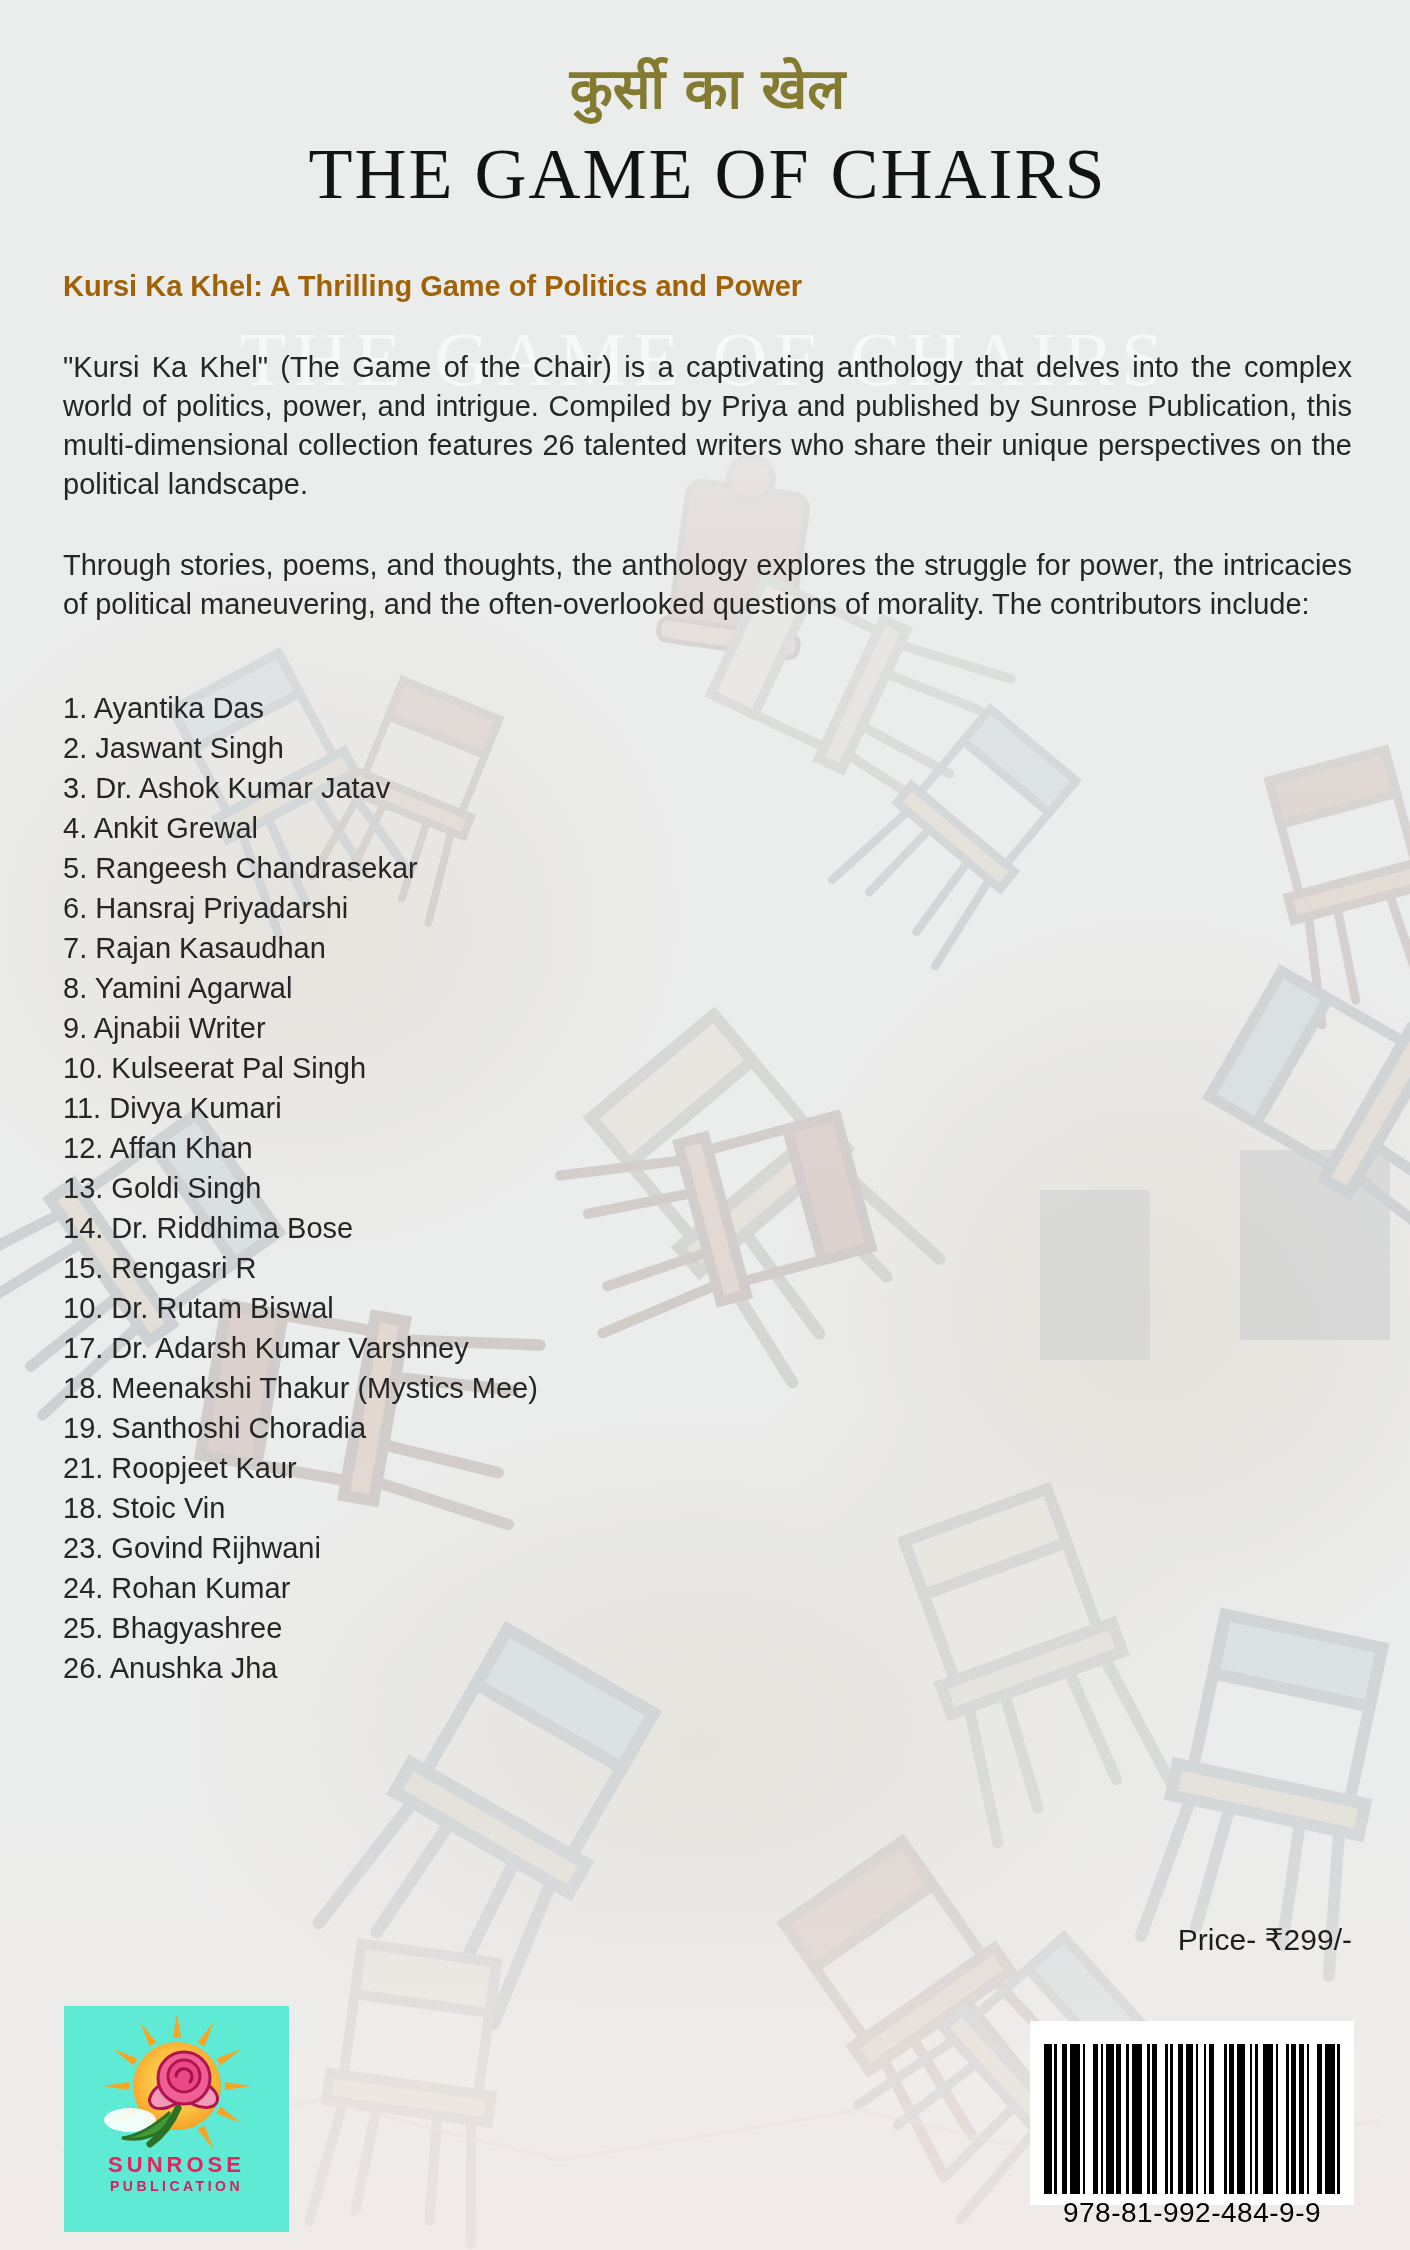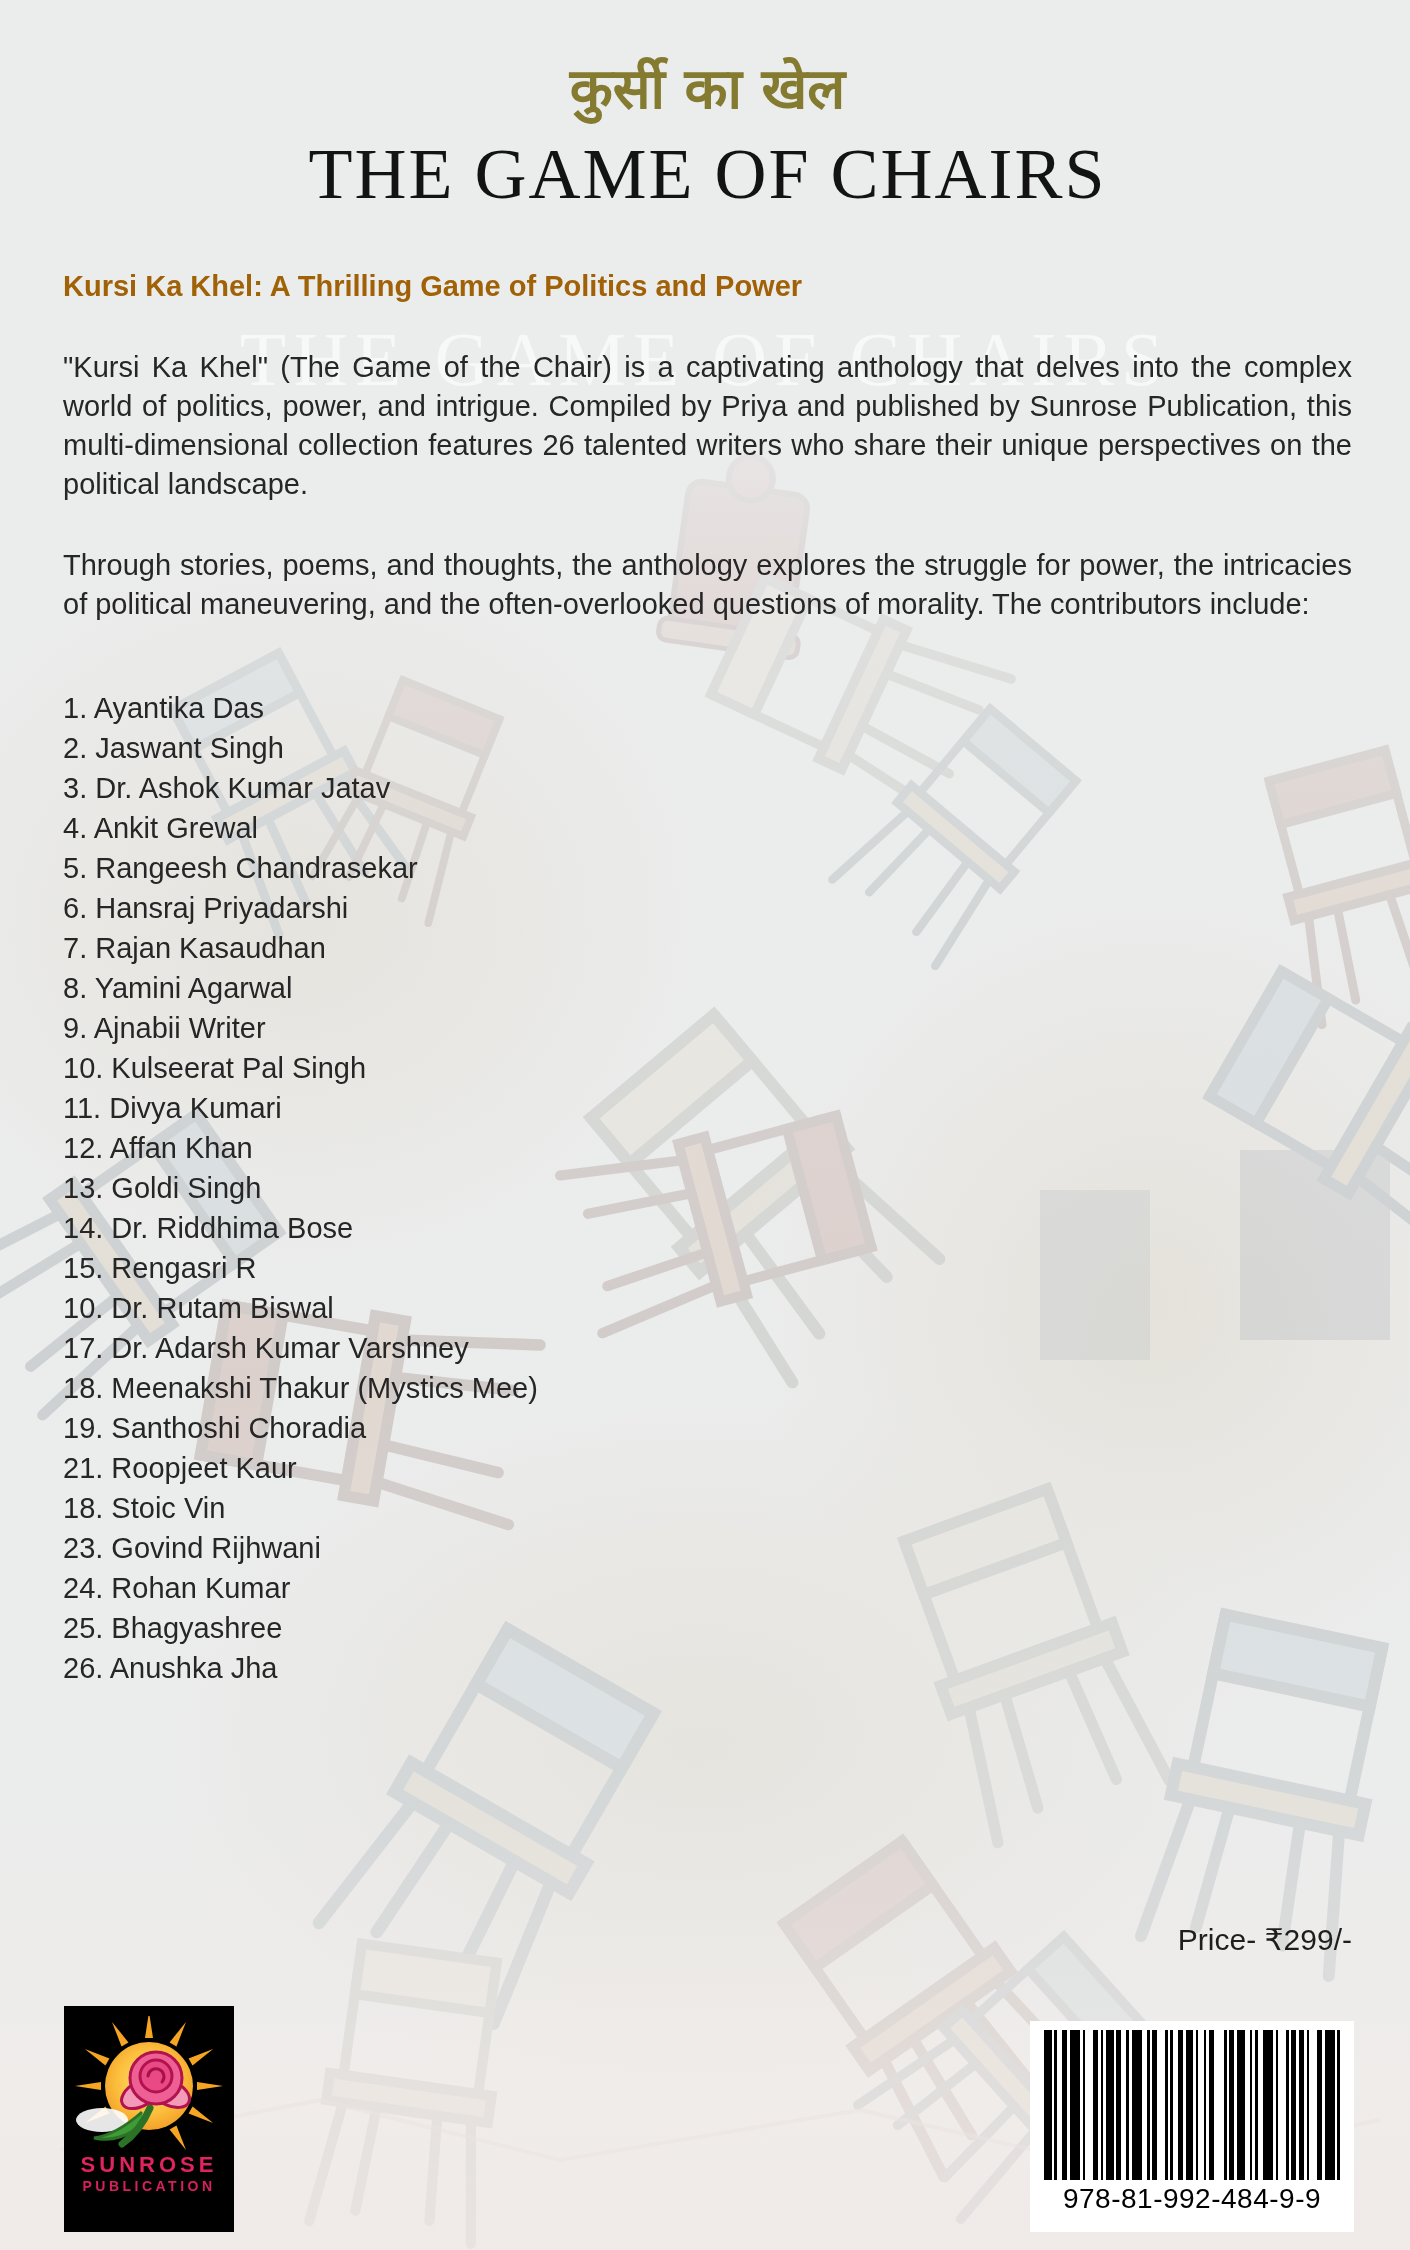--- a/index.html
+++ b/index.html
@@ -40,34 +40,34 @@
   .contributors{
     list-style:none;margin:64px 0 0;padding:0;
     font-size:29px;line-height:40px;color:#262626;
   }
   .price{
     position:absolute;z-index:2;right:58px;top:1922px;
     font-size:30px;color:#1e1e1e;
   }
   
   .logo-box{
-    position:absolute;z-index:2;left:64px;top:2006px;width:170px;height:226px;
-    background:#000000;display:flex;flex-direction:column;align-items:center;
+    position:absolute;z-index:2;left:64px;top:2006px;width:225px;height:226px;
+    background:#5eead4;display:flex;flex-direction:column;align-items:center;
   }
   .logo-art{margin-top:10px;}
   .logo-name{
     font-size:22px;font-weight:700;letter-spacing:4px;color:#e0245e;line-height:1.15;
   }
   .logo-type{
     font-size:14px;font-weight:700;letter-spacing:3.5px;color:#d6205e;line-height:1.4;
   }
   
   .barcode-box{
-    position:absolute;z-index:2;left:1030px;top:2021px;width:324px;height:211px;
-    background:#ffffff;box-sizing:border-box;padding-top:9px;
+    position:absolute;z-index:2;left:1030px;top:2021px;width:324px;height:184px;
+    background:#ffffff;box-sizing:border-box;padding-top:23px;
   }
   .bars{width:296px;height:150px;margin:0 auto;display:flex;}
   .bars .bar{background:#000;height:100%;}
   .bars .gap{height:100%;}
   .isbn{
     text-align:center;margin-top:3px;font-size:28px;letter-spacing:0.5px;color:#000;
     font-family:"Liberation Sans","DejaVu Sans",sans-serif;
   }
 </style>
 </head>

